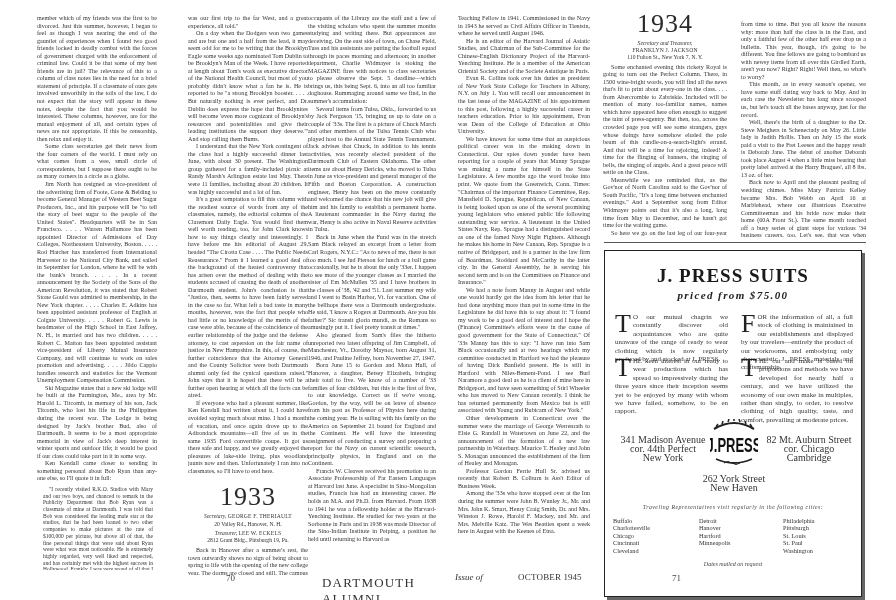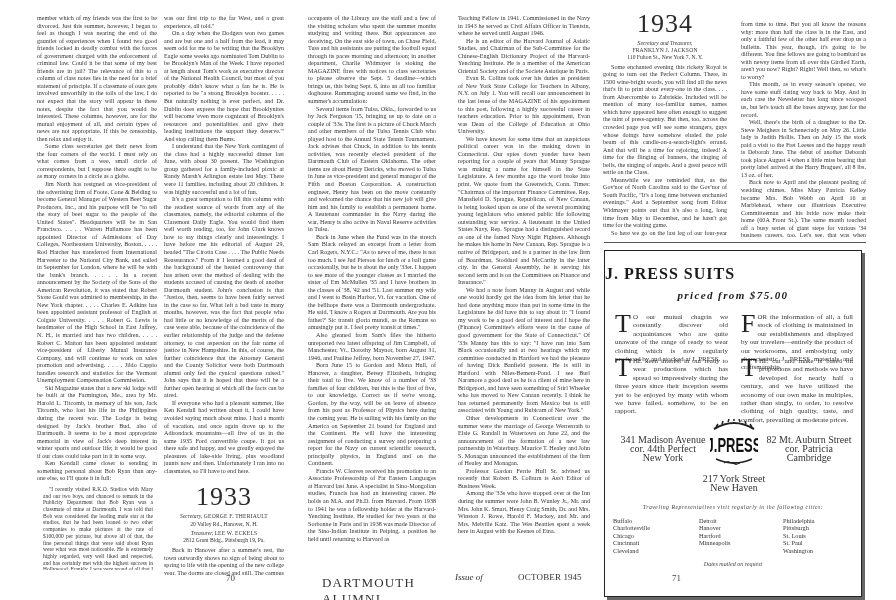--- a/index.html
+++ b/index.html
@@ -20,21 +20,21 @@
   .folio { position: absolute; font-size: 9px; color: #444; }
   .footer-mag { position: absolute; font-size: 13px; letter-spacing: 1.2px; color: #333; }
   .footer-issue { position: absolute; font-size: 9px; font-style: italic; color: #333; }
   .footer-issue .sc { font-style: normal; font-variant: small-caps; padding-left: 33px; }
   .rule { position: absolute; height: 1px; background: #555; }
   
   .ad {
     position: absolute; left: 604px; top: 250px; width: 258px; height: 347px;
     border: 1.5px solid #222; box-shadow: 3px 3px 0 #666; background: #fff;
   }
-  .ad-title { position: absolute; left: 0; width: 100%; top: 14px; text-align: left; font-size: 16px; font-weight: bold; letter-spacing: 1px; color: #1a1a1a; }
+  .ad-title { position: absolute; left: 0; width: 100%; top: 14px; text-align: center; font-size: 19px; font-weight: bold; letter-spacing: 1px; color: #1a1a1a; }
   .ad-sub { position: absolute; left: 0; width: 100%; top: 38px; text-align: center; font-size: 11px; font-weight: bold; font-style: italic; letter-spacing: 1.4px; color: #222; }
   .ad-para { position: absolute; font-size: 6.9px; line-height: 8.4px; text-align: justify; color: #333; }
   .ad-para .drop { float: left; font-size: 26px; line-height: 20px; margin: 1px 2px 0 0; color: #222; }
   .ad-addr { position: absolute; text-align: center; font-size: 10px; line-height: 9px; color: #333; }
   .ad-logo {
     position: absolute; left: 108px; top: 120px; width: 48px; height: 48px;
   }
   .ad-travel { position: absolute; left: 0; width: 100%; top: 253px; text-align: center; font-size: 5.8px; font-style: italic; letter-spacing: 0.5px; color: #444; }
   .ad-cities { position: absolute; font-size: 6.3px; line-height: 7.4px; color: #333; }
   .ad-dates { position: absolute; left: 0; width: 100%; top: 331px; text-align: center; font-size: 6px; font-style: italic; color: #444; }
@@ -47,21 +47,21 @@
   <div class="col" style="left:37px; top:15px; width:120px; height:555px;">
     <p class="noindent">member which of my friends was the first to be divorced. Just this summer, however, I began to feel as though I was nearing the end of the gauntlet of experiences when I found two good friends locked in deadly combat with the forces of government charged with the enforcement of criminal law. Could it be that some of my best friends are in jail? The relevance of this to a column of class notes lies in the need for a brief statement of principle. If a classmate of ours gets involved unworthily in the toils of the law, I do not expect that the story will appear in these notes, despite the fact that you would be interested. These columns, however, are for the mutual enjoyment of all, and certain types of news are not appropriate. If this be censorship, then relax and enjoy it.</p>
     <p>Some class secretaries get their news from the four corners of the world. I must rely on what comes from a wee, small circle of correspondents, but I suppose there ought to be as many corners in a circle as a globe.</p>
     <p>Jim North has resigned as vice-president of the advertising firm of Foote, Cone &amp; Belding to become General Manager of Western Beet Sugar Producers, Inc., and his purpose will be "to tell the story of beet sugar to the people of the United States". Headquarters will be in San Francisco. . . . . Warren Hallamore has been appointed Director of Admissions of Day Colleges, Northeastern University, Boston. . . . . Rod Hatcher has transferred from International Harvester to the National City Bank, and sailed in September for London, where he will be with the bank's branch. . . . . In a recent announcement by the Society of the Sons of the American Revolution, it was stated that Robert Stone Gould was admitted to membership, in the New York chapter. . . . . Charles E. Adkins has been appointed assistant professor of English at Colgate University. . . . . Robert G. Lewis is headmaster of the High School in East Jaffrey, N. H., is married and has two children. . . . . Robert C. Matton has been appointed assistant vice-president of Liberty Mutual Insurance Company, and will continue to work on sales promotion and advertising. . . . . Jildo Cappio handles research and statistics for the Vermont Unemployment Compensation Commission.</p>
     <p>Ski Magazine states that a new ski lodge will be built at the Farmington, Me., area by Mr. Harold L. Titcomb, in memory of his son, Jack Titcomb, who lost his life in the Philippines during the recent war. The Lodge is being designed by Jack's brother Bud, also of Dartmouth. It seems to be a most appropriate memorial in view of Jack's deep interest in winter sports and outdoor life; it would be good if our class could take part in it in some way.</p>
     <p>Ken Kendall came closer to sending in something personal about Bob Ryan than any-one else, so I'll quote it in full:</p>
     <p class="quote">"I recently visited R.K.O. Studios with Mary and our two boys, and chanced to remark in the Publicity Department that Bob Ryan was a classmate of mine at Dartmouth. I was told that Bob was considered the leading male star at the studios, that he had been loaned to two other companies to make pictures at the rate of $100,000 per picture, but above all of that, the fine personal things that were said about Ryan were what was most noticeable. He is extremely highly regarded, very well liked and respected, and has certainly met with the highest success in Hollywood. Frankly, I was very proud of all that I heard about Bob.</p>
 
   </div>
 
-  <div class="col" style="left:164px; top:15px; width:120px; height:560px;">
+  <div class="col" style="left:188px; top:15px; width:120px; height:560px;">
     <p class="noindent">was our first trip to the far West, and a great experience, all told."</p>
     <p>On a day when the Dodgers won two games and are but one and a half from the lead, it may seem odd for me to be writing that the Brooklyn Eagle some weeks ago nominated Tom Dublin to be Brooklyn's Man of the Week. I have reported at length about Tom's work as executive director of the National Health Council, but most of you probably didn't know what a fan he is. He is reported to be "a strong Brooklyn booster. . . . . But naturally nothing is ever perfect, and Dr. Dublin does express the hope that Brooklynites will become 'even more cognizant of Brooklyn's resources and potentialities and give their leading institutions the support they deserve.'" And stop calling them Bums.</p>
     <p>I understand that the New York contingent of the class had a highly successful dinner last June, with about 30 present. The Washington group gathered for a family-included picnic at Randy Marsh's Arlington estate last May. There were 11 families, including about 20 children. It was highly successful and a lot of fun.</p>
     <p>It's a great temptation to fill this column with the readiest source of words from any of the classmates, namely, the editorial columns of the Claremont Daily Eagle. You would find them well worth reading, too, for John Clark knows how to say things clearly and interestingly. I have before me his editorial of August 29, headed "The Cirotta Case . . . . The Public Needs Reassurance." From it I learned a good deal of the background of the heated controversy that has arisen over the method of dealing with the students accused of causing the death of another Dartmouth student. John's conclusion is that "Justice, then, seems to have been fairly served in the case so far. What left a bad taste in many mouths, however, was the fact that people who had little or no knowledge of the merits of the case were able, because of the coincidence of the earlier relationship of the judge and the defense attorney, to cast aspersion on the fair name of justice in New Hampshire. In this, of course, the further coincidence that the Attorney General and the County Solicitor were both Dartmouth alumni only fed the cynical questions raised." John says that it is hoped that there will be a further open hearing at which all the facts can be aired.</p>
     <p>If everyone who had a pleasant summer, like Ken Kendall had written about it, I could have avoided saying much about mine. I had a month of vacation, and once again drove up to the Adirondack mountains—all five of us in the same 1935 Ford convertible coupe. It got us there safe and happy, and we greatly enjoyed the pleasures of lake-side living, plus woodland jaunts now and then. Unfortunately I ran into no classmates, so I'll have to end here.</p>
     <div class="year-head">1933</div>
     <p class="sec-line"><i>Secretary,</i> <span class="sc">GEORGE F. THERIAULT</span></p>
     <p class="sec-line">20 Valley Rd., Hanover, N. H.</p>
     <p class="sec-line" style="margin-top:2px;"><i>Treasurer,</i> <span class="sc">LEE W. ECKELS</span></p>
     <p class="sec-line">2812 Grant Bldg., Pittsburgh 19, Pa.</p>
@@ -140,26 +140,26 @@
   <svg class="ad-logo" viewBox="0 0 48 48" style="left:105px; top:168px;">
     <path d="M4 10 Q24 -2 44 10" stroke="#222" stroke-width="2.2" fill="none"></path>
     <path d="M6 8 l2 -3 M12 5 l1 -3 M18 3 l1 -3 M24 2 l0 -3 M30 3 l-1 -3 M36 5 l-1 -3 M42 8 l-2 -3" stroke="#222" stroke-width="1.5"></path>
     <text x="24" y="33" text-anchor="middle" font-family="Liberation Sans, sans-serif" font-weight="bold" font-size="13" fill="#111" transform="scale(1,1.5) translate(0,-11)">J.PRESS</text>
     <path d="M6 40 Q24 48 42 40" stroke="#222" stroke-width="1.8" fill="none"></path>
     <path d="M14 44 q4 -3 8 0 q4 3 8 0" stroke="#222" stroke-width="1" fill="none"></path>
   </svg>
 
   <div class="ad-addr" style="left:154px; top:184px; width:100px;">
     <div>82 Mt. Auburn Street</div>
-    <div>cor. Patricia</div>
+    <div>cor. Chicago</div>
     <div>Cambridge</div>
   </div>
 
   <div class="ad-addr" style="left:79px; top:223px; width:100px;">
-    <div>217 York Street</div>
+    <div>262 York Street</div>
     <div>New Haven</div>
   </div>
 
   <div class="ad-travel">Traveling Representatives visit regularly in the following cities:</div>
 
   <div class="ad-cities" style="left:8px; top:266px;">
     <div>Buffalo</div>
     <div>Charlottesville</div>
     <div>Chicago</div>
     <div>Cincinnati</div>

